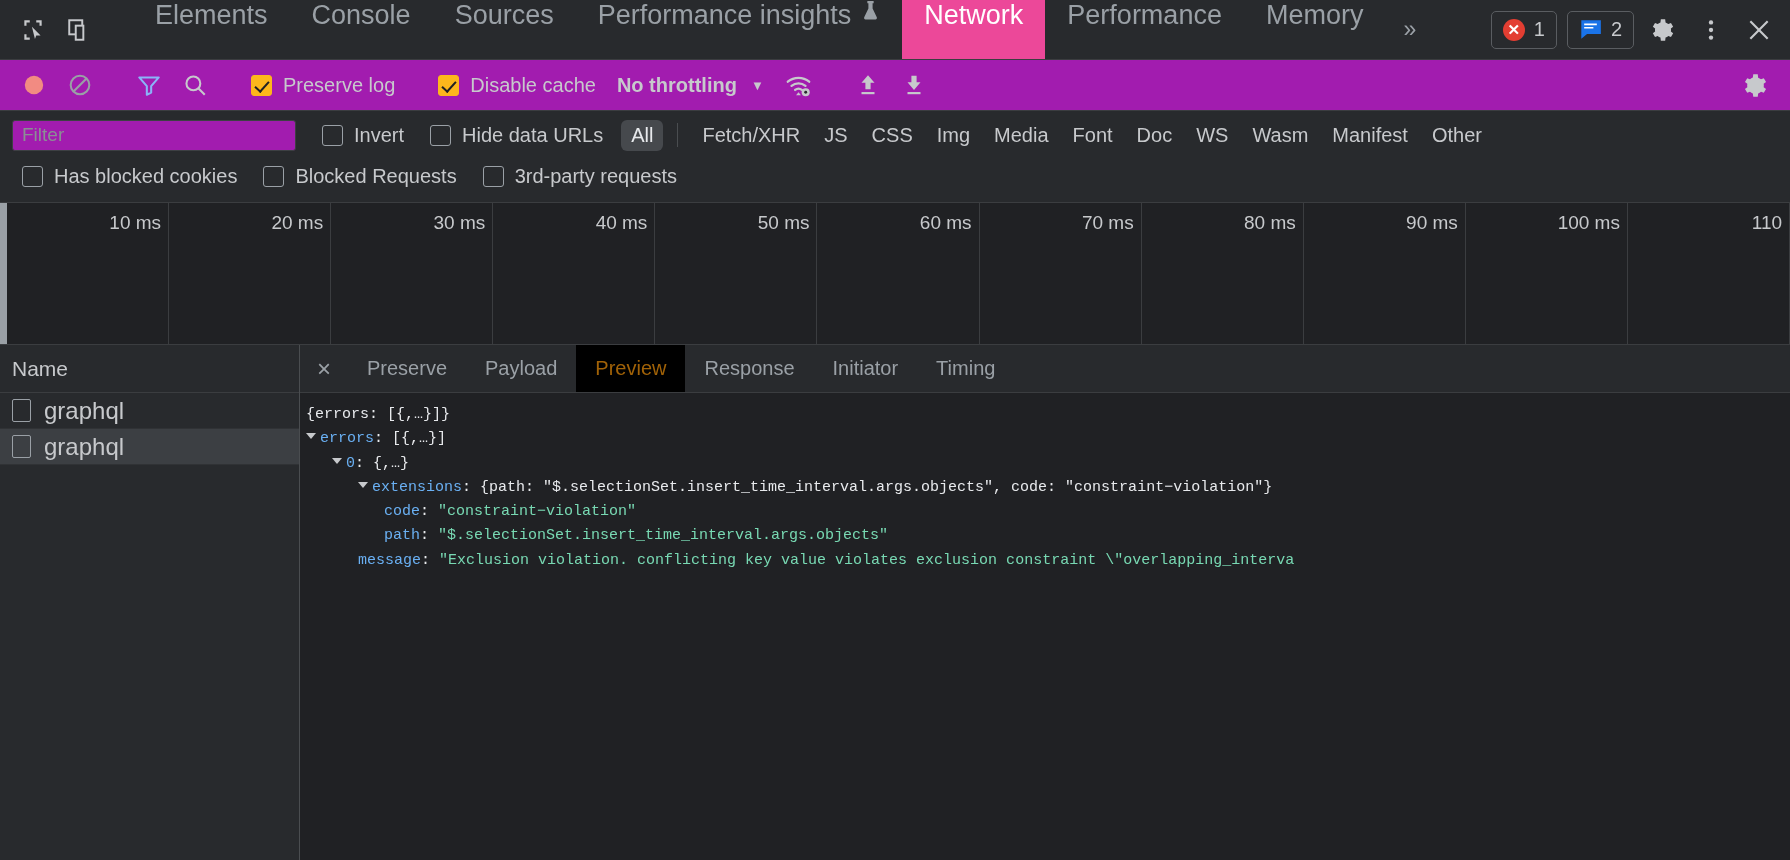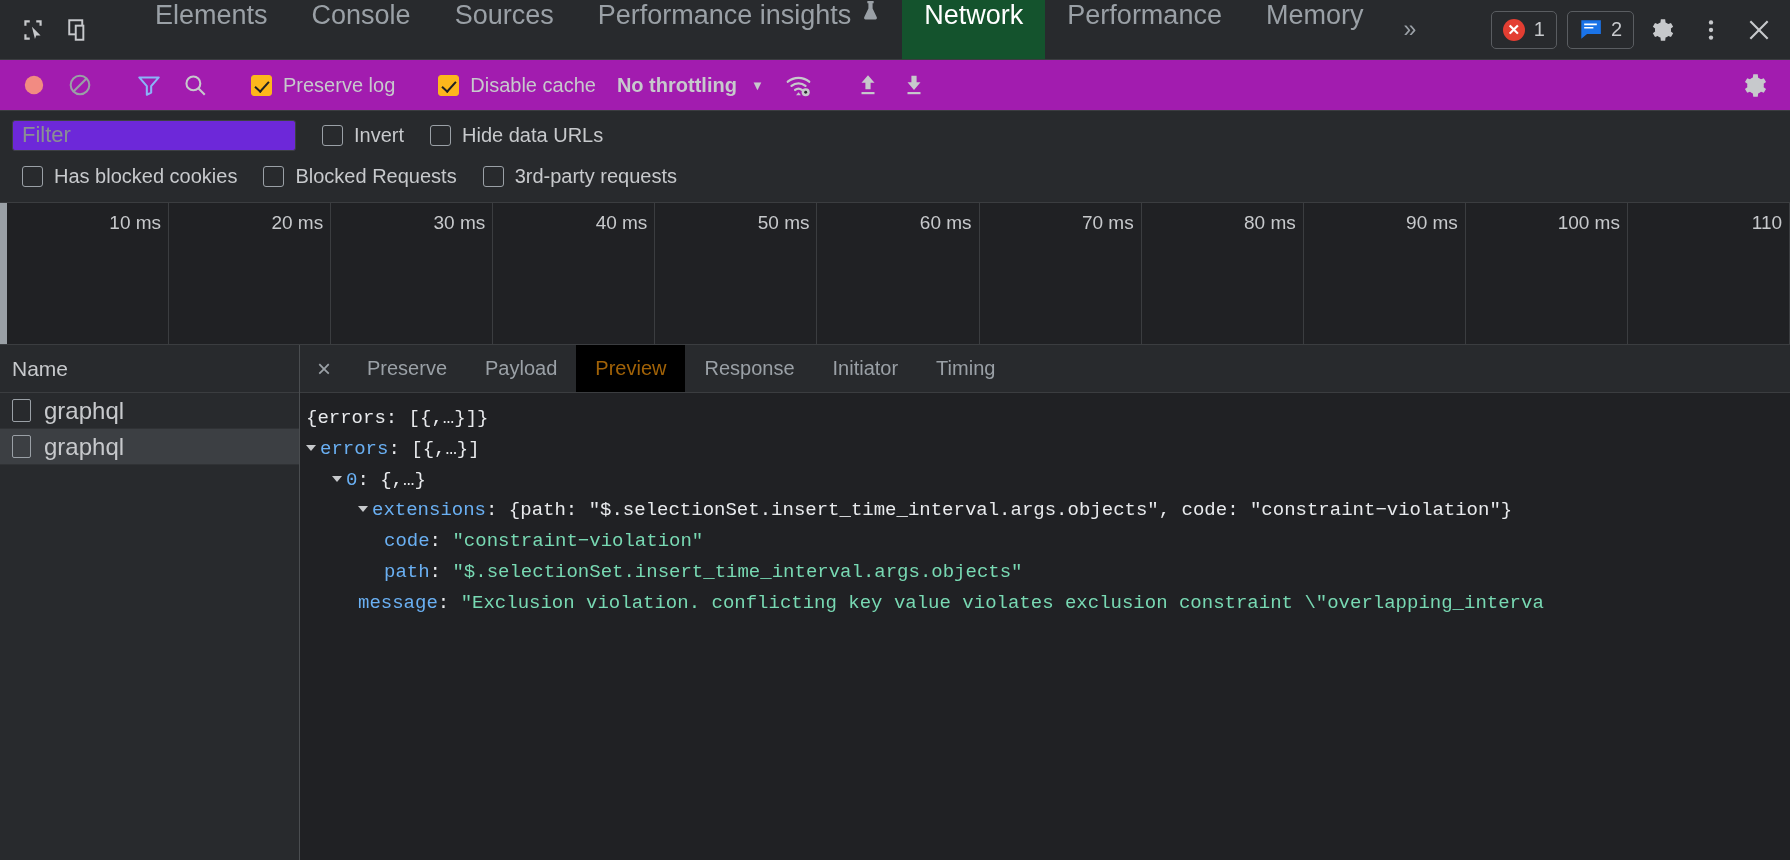--- a/index.html
+++ b/index.html
@@ -29,21 +29,21 @@
     border-radius: 4px; cursor: pointer;
   }
   .vdiv { width: 1px; background: #4a4d50; margin: 12px 10px; }
   .tabs { display: flex; align-items: stretch; }
   .tab {
     display: flex; 
     padding: 0 22px;
     font-size: 27px; color: #9aa0a6;
     cursor: pointer; white-space: nowrap;
   }
-  .tab.selected { background: #14532d; color: #ffffff; }
+  .tab.selected { background: #ec4899; color: #ffffff; }
   .tab .flask { margin-left: 10px; display: inline-flex; }
   .chev-more {
     display: flex; align-items: center; padding: 0 18px;
     color: #9aa0a6; font-size: 23px; cursor: pointer;
   }
   .tabbar-right {
     margin-left: auto; display: flex; align-items: center;
     gap: 10px; padding-right: 12px;
   }
   .badge {
@@ -98,23 +98,23 @@
   
   .filterbar {
     background: #282a2d;
     border-bottom: 1px solid #3b3d40;
     padding: 6px 12px 8px 12px;
   }
   .filter-row { display: flex; align-items: center; height: 36px; }
   .filter-row.second { margin-top: 5px; }
   .filter-input {
     width: 284px; height: 31px;
-    background: #6d28d9; border: 1px solid #3d4043;
+    background: #a21caf; border: 1px solid #3d4043;
     border-radius: 3px; color: #c7c9cc;
-    font-size: 22px; padding: 0 9px;
+    font-size: 19px; padding: 0 9px;
     font-family: "Liberation Sans", sans-serif;
     outline: none;
   }
   .filter-input::placeholder { color: #8a8f94; }
   .chk-group {
     display: flex; align-items: center; gap: 11px;
     margin-left: 26px; cursor: pointer;
   }
   .chk-group .tb-label { margin-left: 0; }
   .filt-div { width: 1px; height: 24px; background: #4a4d50; margin: 0 12px; }
@@ -192,21 +192,21 @@
   .dtab {
     display: flex; align-items: center; padding: 0 19px;
     color: #9aa0a6; font-size: 20px; cursor: pointer; white-space: nowrap;
   }
   .dtab.selected { background: #000000; color: #a16207; }
 
   .preview {
     flex: 1; overflow: hidden;
     padding: 10px 0 0 6px;
     font-family: "Liberation Mono", monospace;
-    font-size: 19px; line-height: 1.62;
+    font-size: 15px; line-height: 1.62;
     color: #e8eaed;
     white-space: nowrap;
   }
   .jline { display: block; }
   .tri {
     display: inline-block; width: 0; height: 0;
     border-left: 6.5px solid #c7c9cc;
     border-top: 5px solid transparent;
     border-bottom: 5px solid transparent;
     margin-right: 4px; vertical-align: 2px;
@@ -387,20 +387,35 @@
   <div class="filter-row">
     <input class="filter-input" type="text" placeholder="Filter" style="">
     <div class="chk-group">
       <span class="cb"></span>
       <span class="tb-label">Invert</span>
     </div>
     <div class="chk-group">
       <span class="cb"></span>
       <span class="tb-label">Hide data URLs</span>
     </div>
+    <div class="pill-wrap">
+      <span class="pill active">All</span>
+      <span class="filt-div"></span>
+      <span class="pill">Fetch/XHR</span>
+      <span class="pill">JS</span>
+      <span class="pill">CSS</span>
+      <span class="pill">Img</span>
+      <span class="pill">Media</span>
+      <span class="pill">Font</span>
+      <span class="pill">Doc</span>
+      <span class="pill">WS</span>
+      <span class="pill">Wasm</span>
+      <span class="pill">Manifest</span>
+      <span class="pill">Other</span>
+    </div>
   </div>
   <div class="filter-row second">
     <div class="chk-group" style="margin-left:10px">
       <span class="cb"></span>
       <span class="tb-label">Has blocked cookies</span>
     </div>
     <div class="chk-group">
       <span class="cb"></span>
       <span class="tb-label">Blocked Requests</span>
     </div>

